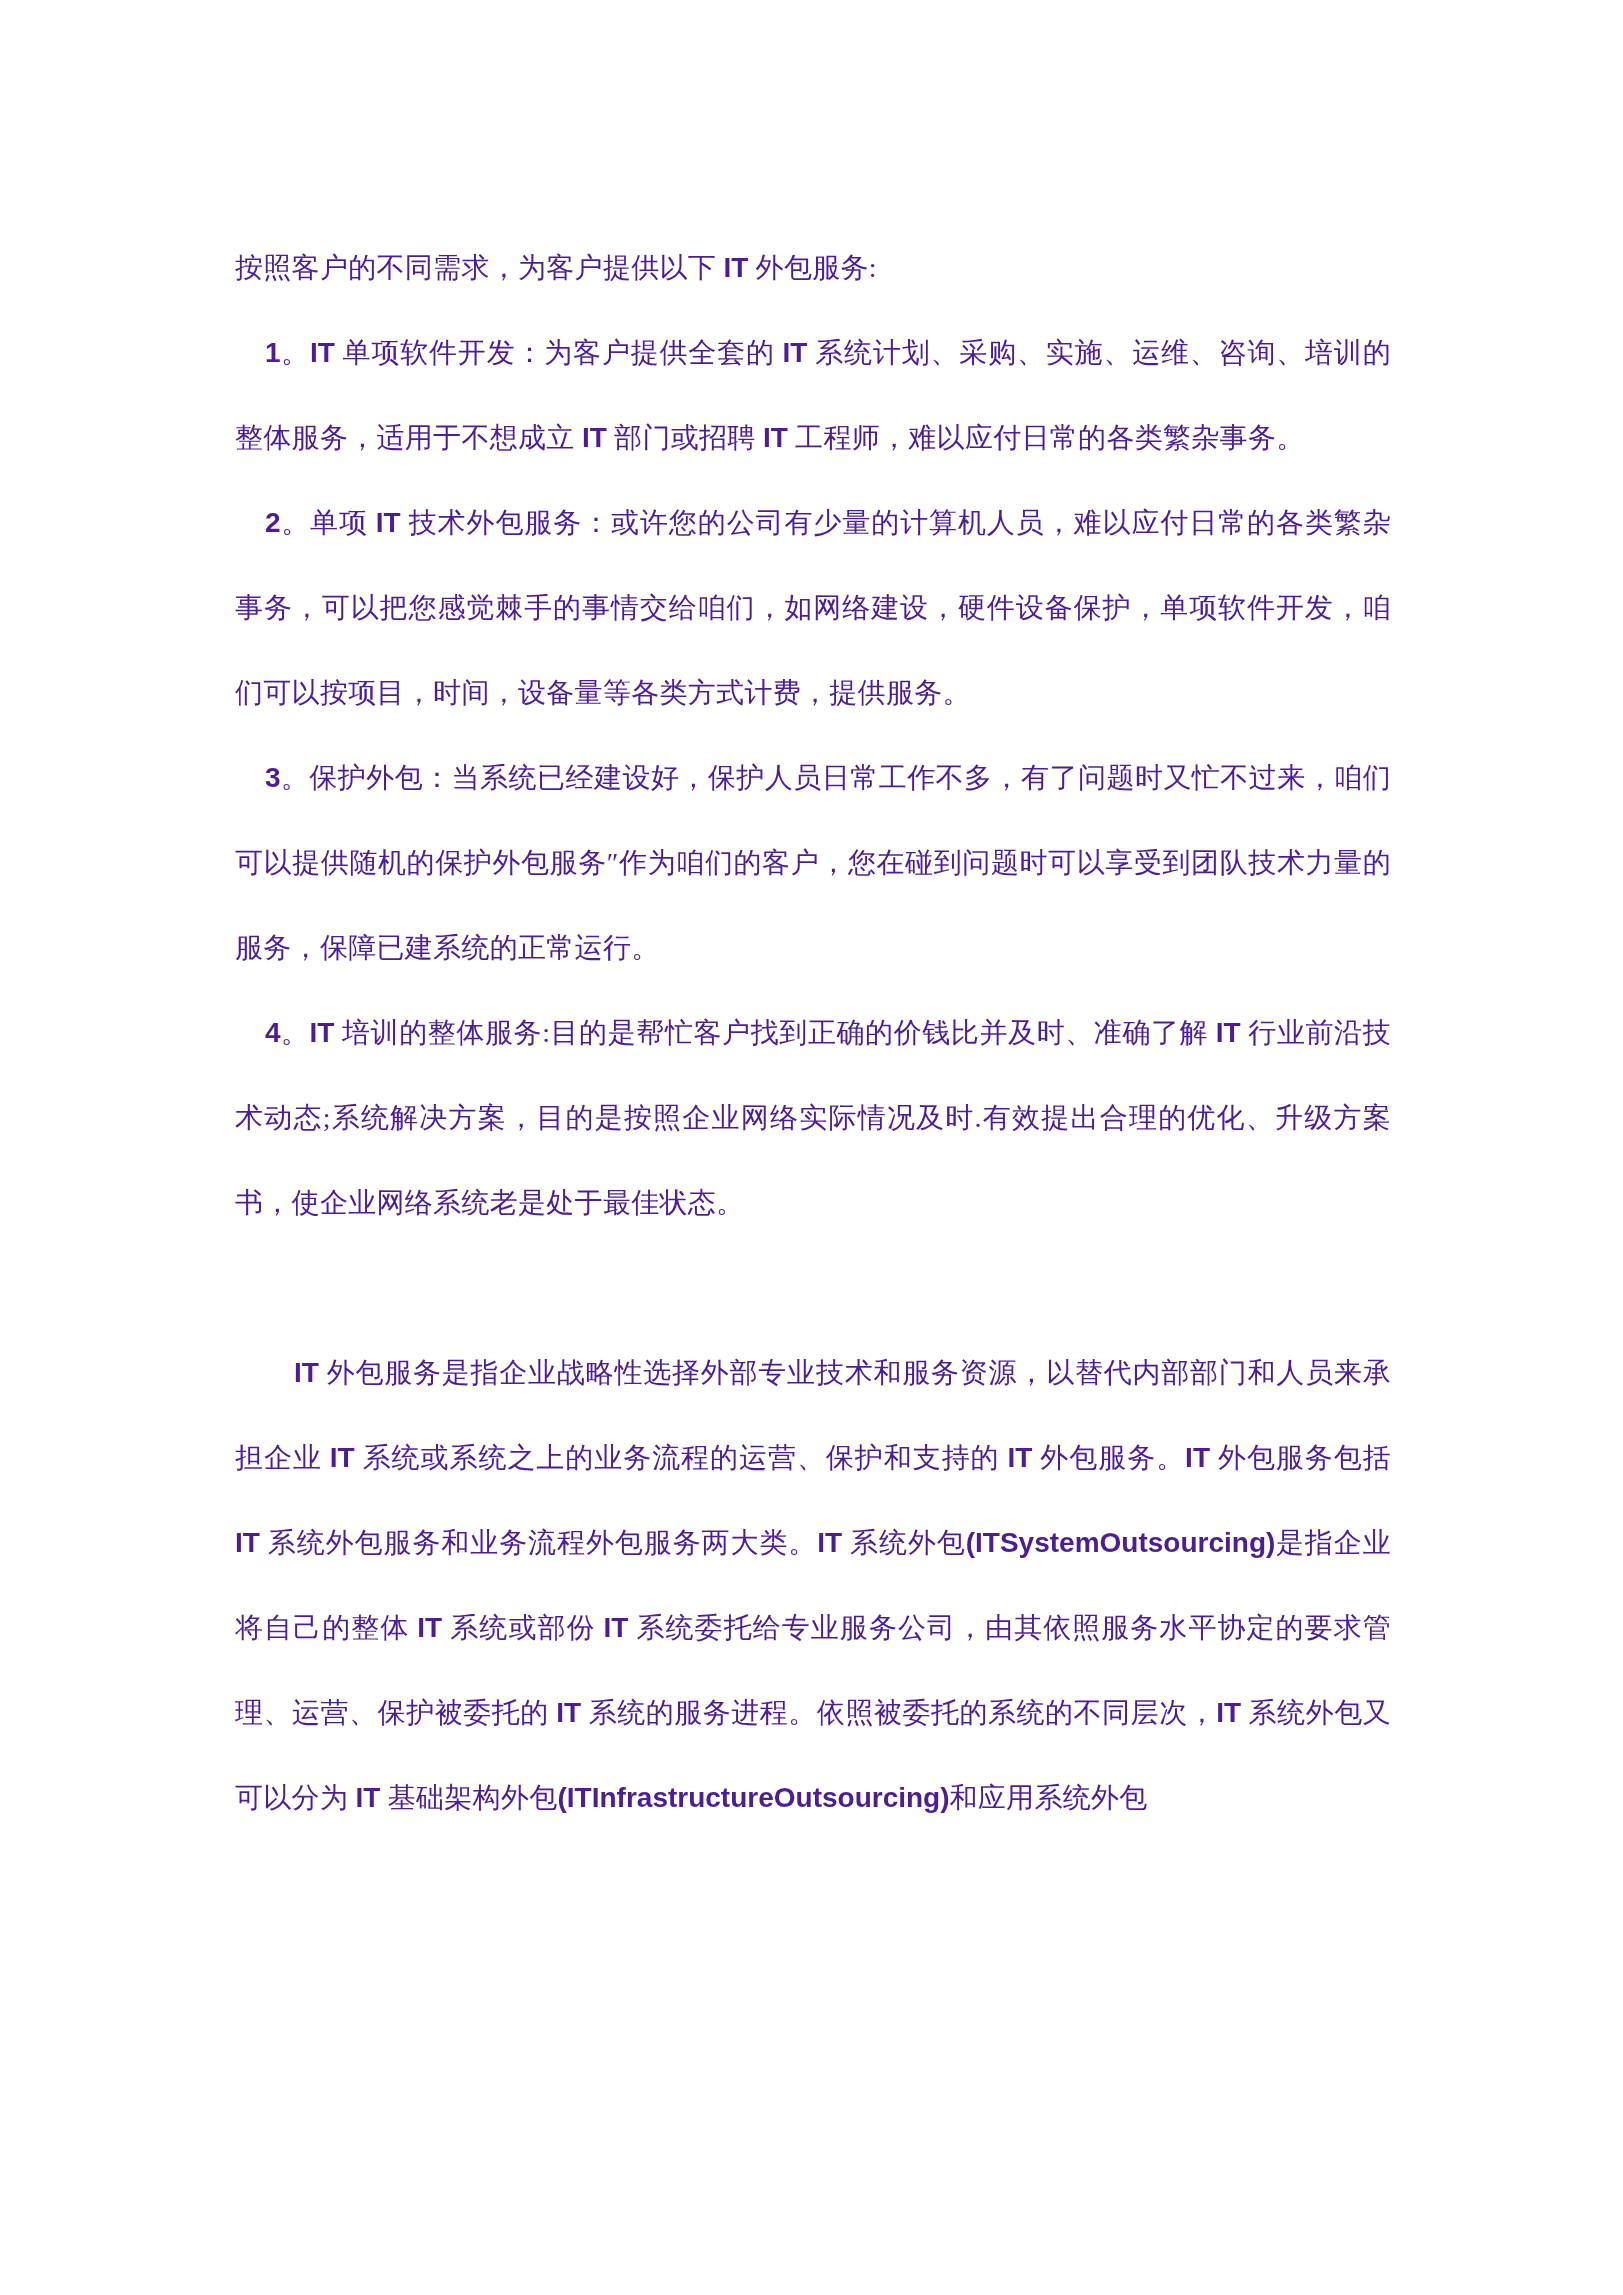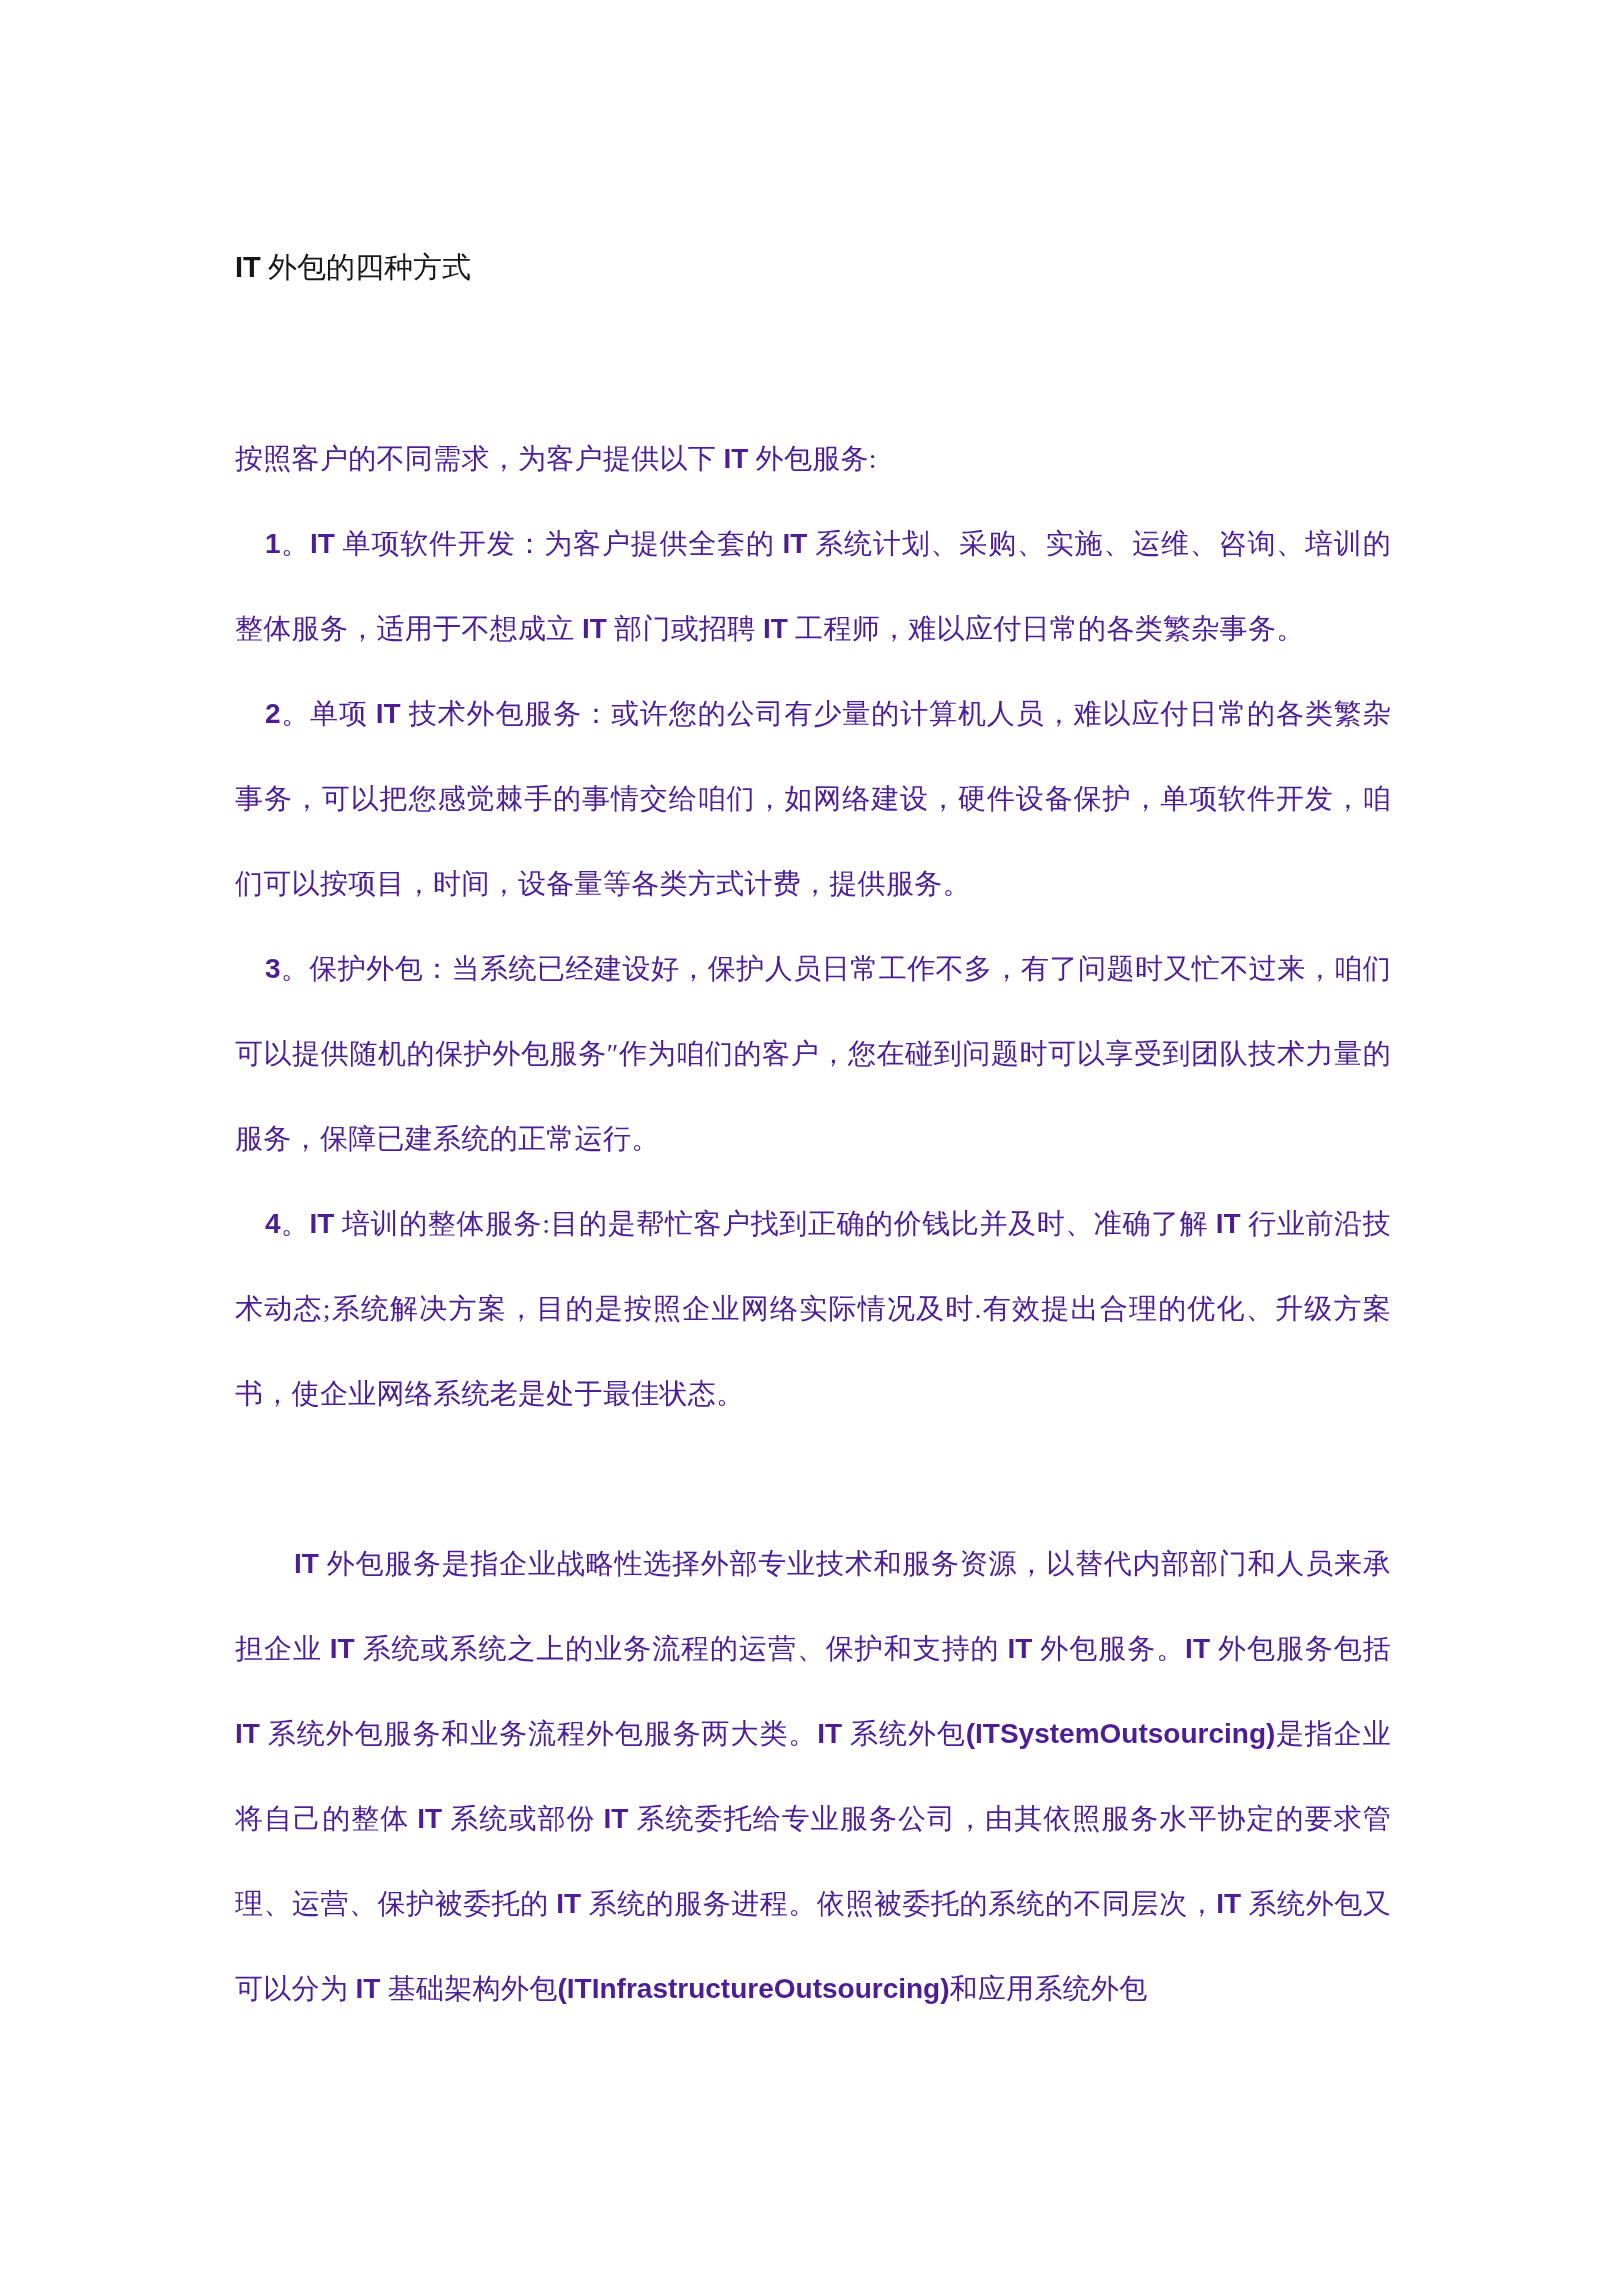--- a/index.html
+++ b/index.html
@@ -45,21 +45,20 @@
   .latin-b {
     font-family: "Liberation Sans", "DejaVu Sans", sans-serif;
     font-weight: 700;
     letter-spacing: 0;
   }
 </style>
 </head>
 <body>
 
 <div class="page">
-  <h1 class="doc-title"><span class="latin-b">IT</span><span> 外包的四种方式</span></h1>
   <div>
       <p class="para"><span>按照客户的不同需求，为客户提供以下 </span><span class="latin-b">IT</span><span> 外包服务:</span></p>
       <p class="para indent-1"><span class="latin-b">1</span><span>。</span><span class="latin-b">IT</span><span> 单项软件开发：为客户提供全套的 </span><span class="latin-b">IT</span><span> 系统计划、采购、实施、运维、咨询、培训的整体服务，适用于不想成立 </span><span class="latin-b">IT</span><span> 部门或招聘 </span><span class="latin-b">IT</span><span> 工程师，难以应付日常的各类繁杂事务。</span></p>
       <p class="para indent-1"><span class="latin-b">2</span><span>。单项 </span><span class="latin-b">IT</span><span> 技术外包服务：或许您的公司有少量的计算机人员，难以应付日常的各类繁杂事务，可以把您感觉棘手的事情交给咱们，如网络建设，硬件设备保护，单项软件开发，咱们可以按项目，时间，设备量等各类方式计费，提供服务。</span></p>
       <p class="para indent-1"><span class="latin-b">3</span><span>。保护外包：当系统已经建设好，保护人员日常工作不多，有了问题时又忙不过来，咱们可以提供随机的保护外包服务″作为咱们的客户，您在碰到问题时可以享受到团队技术力量的服务，保障已建系统的正常运行。</span></p>
       <p class="para indent-1"><span class="latin-b">4</span><span>。</span><span class="latin-b">IT</span><span> 培训的整体服务:目的是帮忙客户找到正确的价钱比并及时、准确了解 </span><span class="latin-b">IT</span><span> 行业前沿技术动态;系统解决方案，目的是按照企业网络实际情况及时.有效提出合理的优化、升级方案书，使企业网络系统老是处于最佳状态。</span></p>
       <p class="para indent-2 gap-before"><span class="latin-b">IT</span><span> 外包服务是指企业战略性选择外部专业技术和服务资源，以替代内部部门和人员来承担企业 </span><span class="latin-b">IT</span><span> 系统或系统之上的业务流程的运营、保护和支持的 </span><span class="latin-b">IT</span><span> 外包服务。</span><span class="latin-b">IT</span><span> 外包服务包括 </span><span class="latin-b">IT</span><span> 系统外包服务和业务流程外包服务两大类。</span><span class="latin-b">IT</span><span> 系统外包</span><span class="latin-b">(ITSystemOutsourcing)</span><span>是指企业将自己的整体 </span><span class="latin-b">IT</span><span> 系统或部份 </span><span class="latin-b">IT</span><span> 系统委托给专业服务公司，由其依照服务水平协定的要求管理、运营、保护被委托的 </span><span class="latin-b">IT</span><span> 系统的服务进程。依照被委托的系统的不同层次，</span><span class="latin-b">IT</span><span> 系统外包又可以分为 </span><span class="latin-b">IT</span><span> 基础架构外包</span><span class="latin-b">(ITInfrastructureOutsourcing)</span><span>和应用系统外包</span></p>
     </div>
 </div>
 

